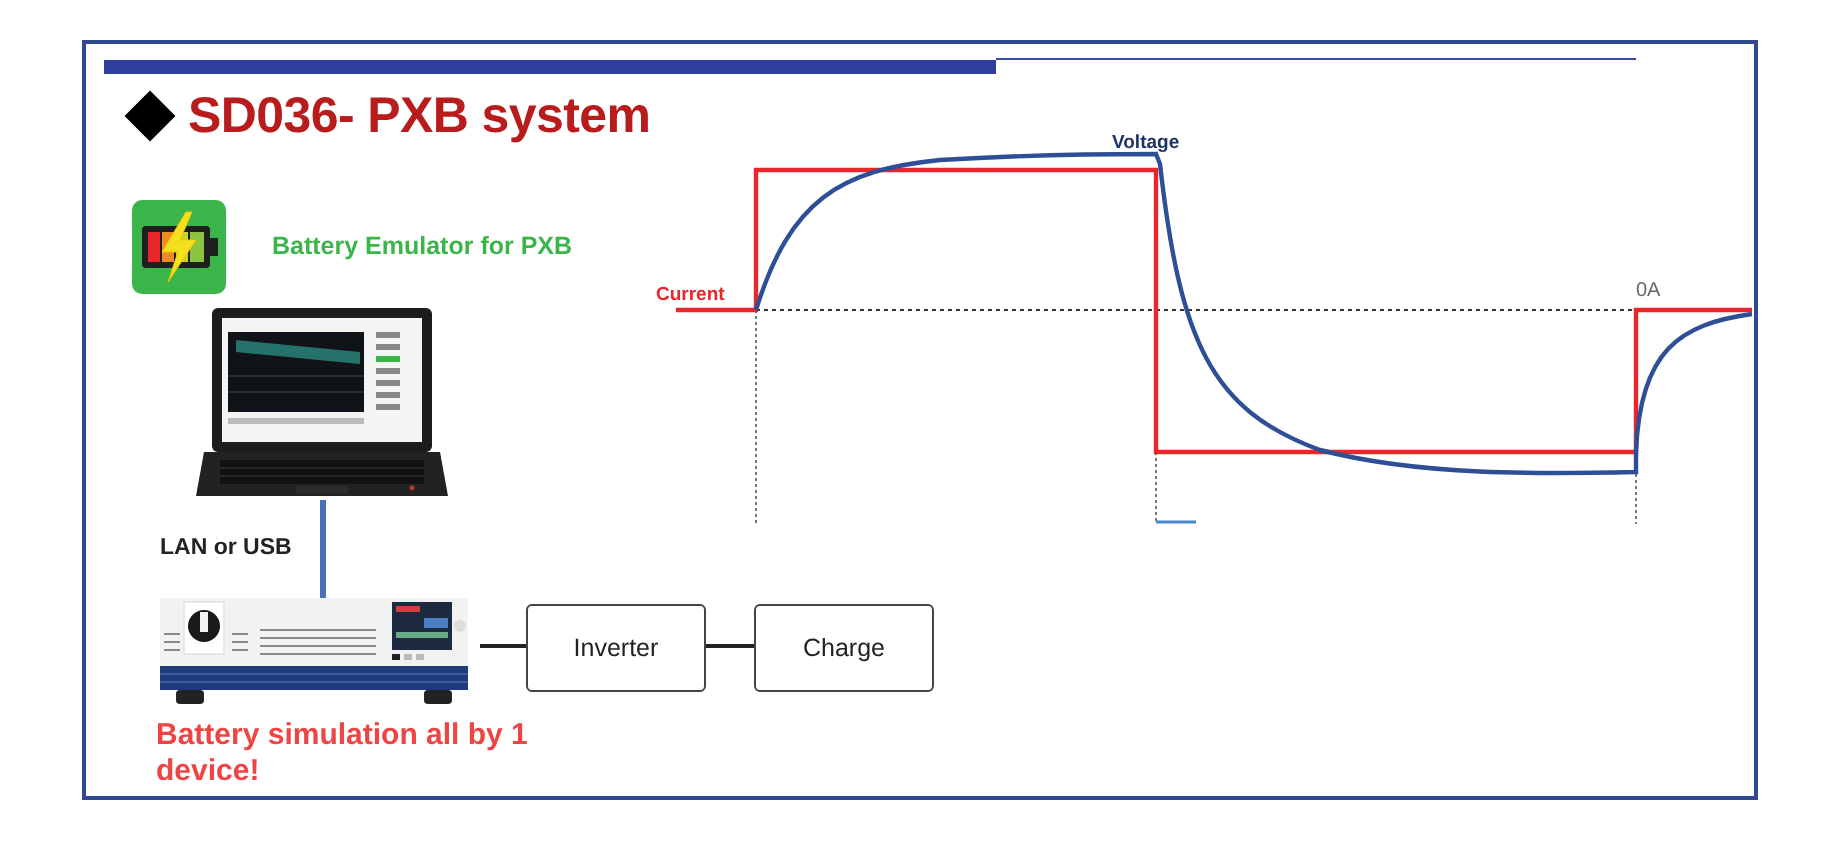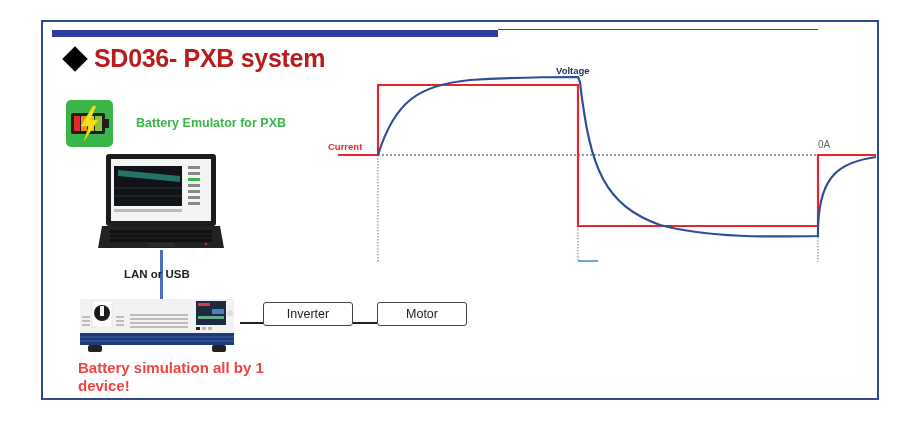--- a/index.html
+++ b/index.html
@@ -6,25 +6,25 @@
   body { width:920px; height:425px; position:relative; overflow:hidden; font-family:"Liberation Sans", "DejaVu Sans", sans-serif; }
   .frame { position:absolute; left:41px; top:20px; width:838px; height:380px; border:2px solid #2e4a8c; box-sizing:border-box; background:#ffffff; }
   .bar-thick { position:absolute; left:52px; top:30px; width:446px; height:7px; background:#2f3e9e; }
   .bar-thin { position:absolute; left:498px; top:29px; width:320px; height:1px; background:#3a4aa0; }
   .title { position:absolute; left:60px; top:44px; font-size:25px; font-weight:bold; color:#b91c1c; letter-spacing:-0.3px; white-space:nowrap; }
   .title .diamond { display:inline-block; width:18px; height:18px; background:#000; transform:rotate(45deg); margin:0 10px 2px 6px; vertical-align:middle; }
   .app-icon { position:absolute; left:66px; top:100px; width:47px; height:47px; border-radius:5px; background:#3ab54a; }
   .app-label { position:absolute; left:136px; top:116px; font-size:12.5px; font-weight:bold; color:#3ab54a; white-space:nowrap; }
   .laptop { position:absolute; left:96px; top:152px; width:130px; height:100px; }
   .cable { position:absolute; left:160px; top:250px; width:3px; height:50px; background:#4a70b8; }
-  .lan-label { position:absolute; left:80px; top:268px; font-size:11.5px; font-weight:bold; color:#222; white-space:nowrap;margin-left:44px; }
+  .lan-label { position:absolute; left:80px; top:268px; font-size:11.5px; font-weight:bold; color:#222; white-space:nowrap; }
   .psu { position:absolute; left:78px; top:297px; width:160px; height:58px; }
   .psu-label { position:absolute; left:78px; top:359px; width:200px; font-size:15px; font-weight:bold; color:#ef4444; line-height:18px; }
   .wire { position:absolute; height:1.5px; background:#222; }
-  .block { position:absolute; height:24px; border:1.5px solid #444; border-radius:3px; background:#fff; box-sizing:border-box; font-size:12.5px; color:#222; display:flex; align-items:center; justify-content:center; }
+  .block { position:absolute; height:44px; border:1.5px solid #444; border-radius:3px; background:#fff; box-sizing:border-box; font-size:12.5px; color:#222; display:flex; align-items:center; justify-content:center; }
   .msg { position:absolute; left:500px; top:298px; font-size:13px; font-weight:bold; color:#111; line-height:20px; white-space:nowrap; }
   .chart { position:absolute; left:0; top:0; width:920px; height:425px; pointer-events:none; }
   .chart text { font-family:"Liberation Sans", "DejaVu Sans", sans-serif; }
 </style>
 </head>
 <body>
 
 <div class="frame"></div>
 <div class="bar-thick"></div>
 <div class="bar-thin"></div>
@@ -111,21 +111,21 @@
   </svg>
 </div>
 <div class="psu-label">Battery simulation all by 1 device!</div>
 
 <div class="wire" style="left:240px; top:322px; width:24px;"></div>
 <div class="block" style="left:263px; top:302px; width:90px;">
   <span>Inverter</span>
 </div>
 <div class="wire" style="left:353px; top:322px; width:24px;"></div>
 <div class="block" style="left:377px; top:302px; width:90px;">
-  <span>Motor</span>
+  <span>Charge</span>
 </div>
 
 <div class="msg">
 </div>
 
 <svg class="chart" viewBox="0 0 920 425">
 
   <line x1="378" y1="155" x2="818" y2="155" stroke="#333" stroke-width="1" stroke-dasharray="2,2"></line>
 
   <line x1="378" y1="155" x2="378" y2="262" stroke="#777" stroke-width="1" stroke-dasharray="1.5,1.5"></line>

